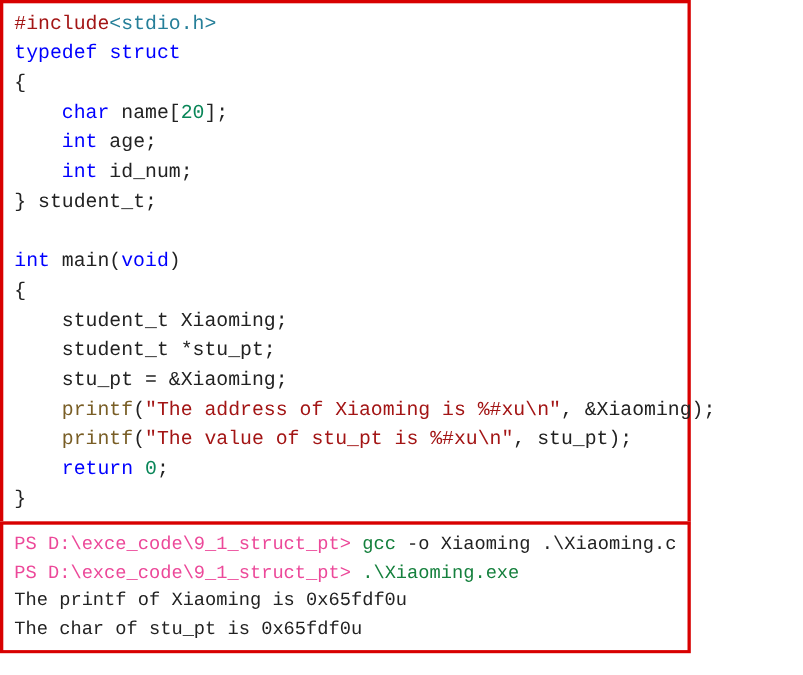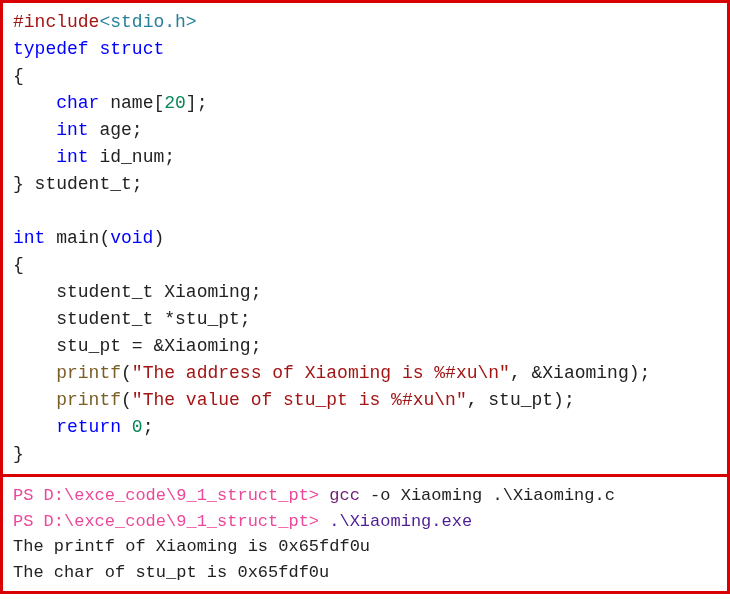--- a/index.html
+++ b/index.html
@@ -4,21 +4,21 @@
 <style>
   body {
     margin: 0;
     padding: 0;
     background: #ffffff;
     font-family: Consolas, 'Courier New', monospace;
     font-size: 18px;
     line-height: 1.5;
   }
   .container {
-    width: 730px;
+    width: 628px;
     box-sizing: border-box;
   }
   .panel {
     border: 3px solid #d80000;
     box-sizing: border-box;
     padding: 6px 10px;
     background: #ffffff;
   }
   .code-panel {
     margin: 0;
@@ -36,22 +36,22 @@
   .kw { color: #0000ff; }
   .type { color: #0000ff; }
   .preproc { color: #a31515; }
   .incfile { color: #267f99; }
   .num { color: #098658; }
   .str { color: #a31515; }
   .fn { color: #795e26; }
   .txt { color: #222222; }
   .term { color: #222222; font-size: 17px; }
   .prompt { color: #ec4899; }
-  .cmd-gcc { color: #701a75; }
-  .cmd-exe { color: #4c1d95; text-align: center; }
+  .cmd-gcc { color: #15803d; }
+  .cmd-exe { color: #15803d; text-align: center; }
 </style>
 </head>
 <body>
 
 <div class="container">
 
 <div class="panel code-panel">
 <pre><span class="preproc">#include</span><span class="incfile">&lt;</span><span class="incfile">stdio.h</span><span class="incfile">&gt;</span>
 <span class="kw">typedef</span> <span class="kw">struct</span>
 <span class="txt">{</span>

